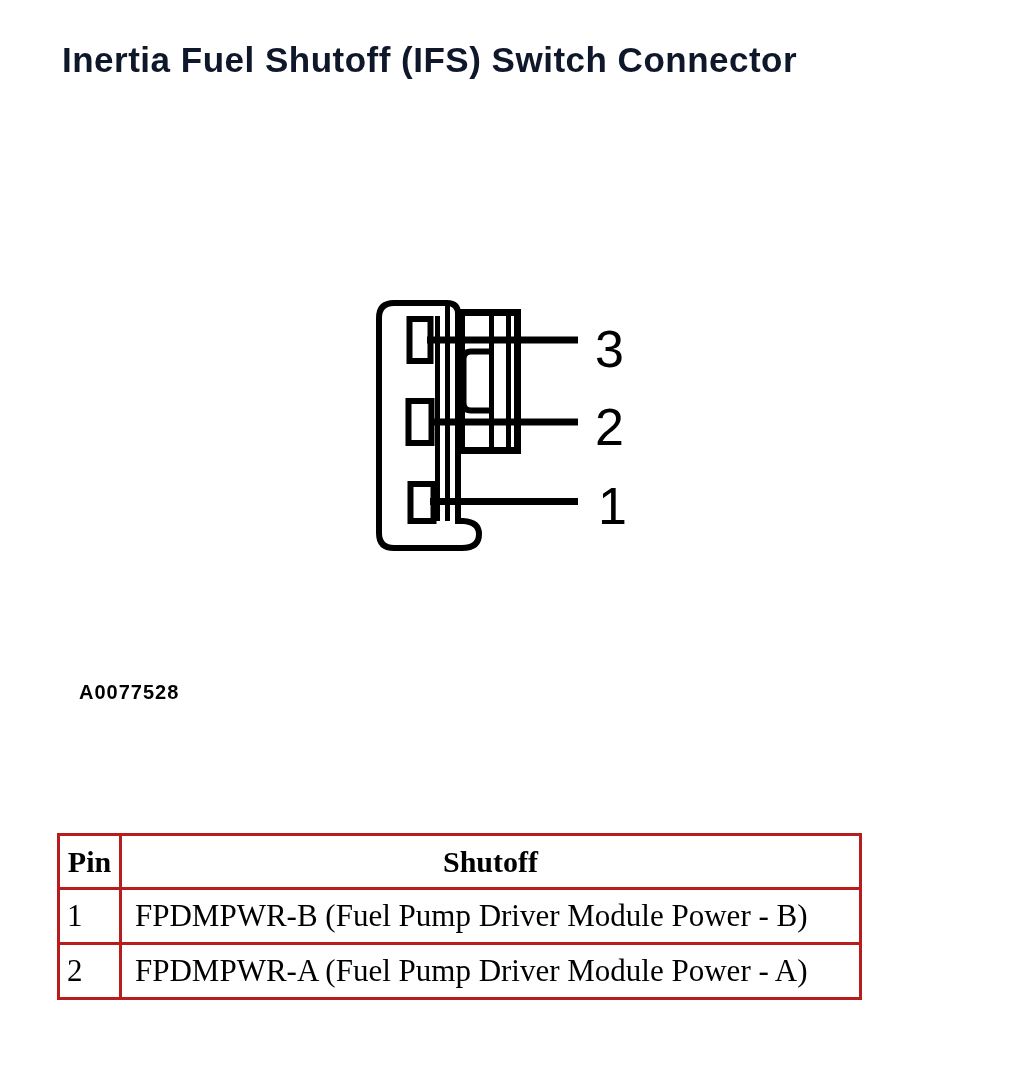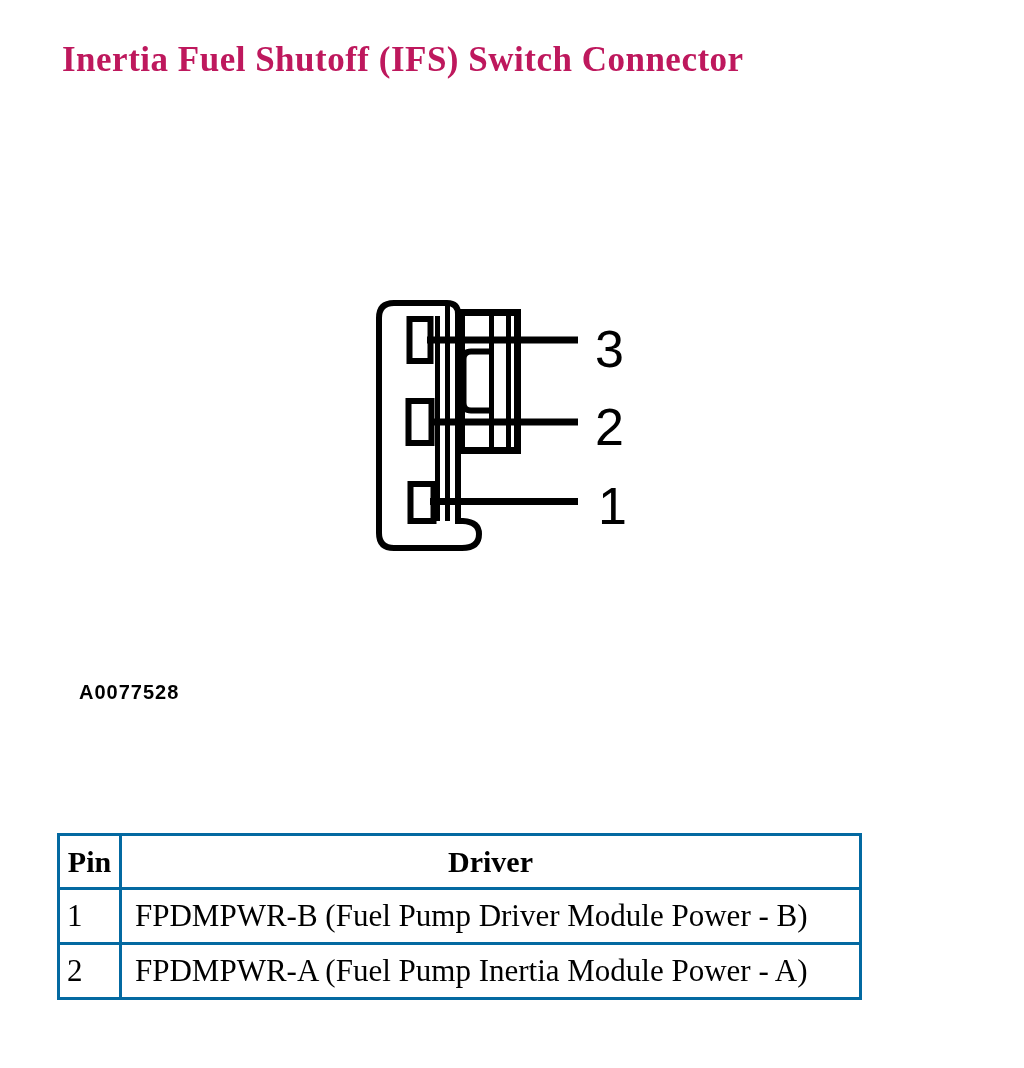--- a/index.html
+++ b/index.html
@@ -14,26 +14,26 @@
     background: #ffffff;
     overflow: hidden;
     font-family: "Liberation Serif", serif;
     color: #000000;
   }
   .doc-title {
     position: absolute;
     left: 62px;
     top: 42px;
     margin: 0;
-    font-family: Liberation Serif, serif;
+    font-family: Liberation Sans, sans-serif;
     font-weight: bold;
     font-size: 35px;
     line-height: 1.0;
     letter-spacing: 0.5px;
-    color: #be185d;
+    color: #0f172a;
     white-space: nowrap;
   }
   .connector-svg {
     position: absolute;
     left: 372px;
     top: 292px;
     width: 258px;
     height: 266px;
   }
   .figure-id {
@@ -50,21 +50,21 @@
   }
   table.pin-table {
     position: absolute;
     left: 57px;
     top: 833px;
     border-collapse: collapse;
     background: #ffffff;
   }
   .pin-table th,
   .pin-table td {
-    border: 3px solid #0369a1;
+    border: 3px solid #b91c1c;
     font-family: "Liberation Serif", serif;
     color: #000000;
     vertical-align: middle;
     white-space: nowrap;
   }
   .pin-table th {
     font-weight: bold;
     font-size: 30px;
     text-align: center;
     height: 49px;
@@ -121,28 +121,28 @@
     <text class="pin-num" x="595" y="445">2</text>
     <text class="pin-num" x="598" y="524">1</text>
   </svg>
 
   <div class="figure-id">A0077528</div>
 
   <table class="pin-table">
     <thead>
       <tr>
         <th class="col-pin">Pin</th>
-        <th class="col-circ">Driver</th>
+        <th class="col-circ">Shutoff</th>
       </tr>
     </thead>
     <tbody>
       <tr>
         <td class="pin-cell">1</td>
         <td class="circuit-cell">FPDMPWR-B (Fuel Pump Driver Module Power - B)</td>
       </tr>
       <tr>
         <td class="pin-cell">2</td>
-        <td class="circuit-cell">FPDMPWR-A (Fuel Pump Inertia Module Power - A)</td>
+        <td class="circuit-cell">FPDMPWR-A (Fuel Pump Driver Module Power - A)</td>
       </tr>
     </tbody>
   </table>
 
 </div>
 
 </body></html>

